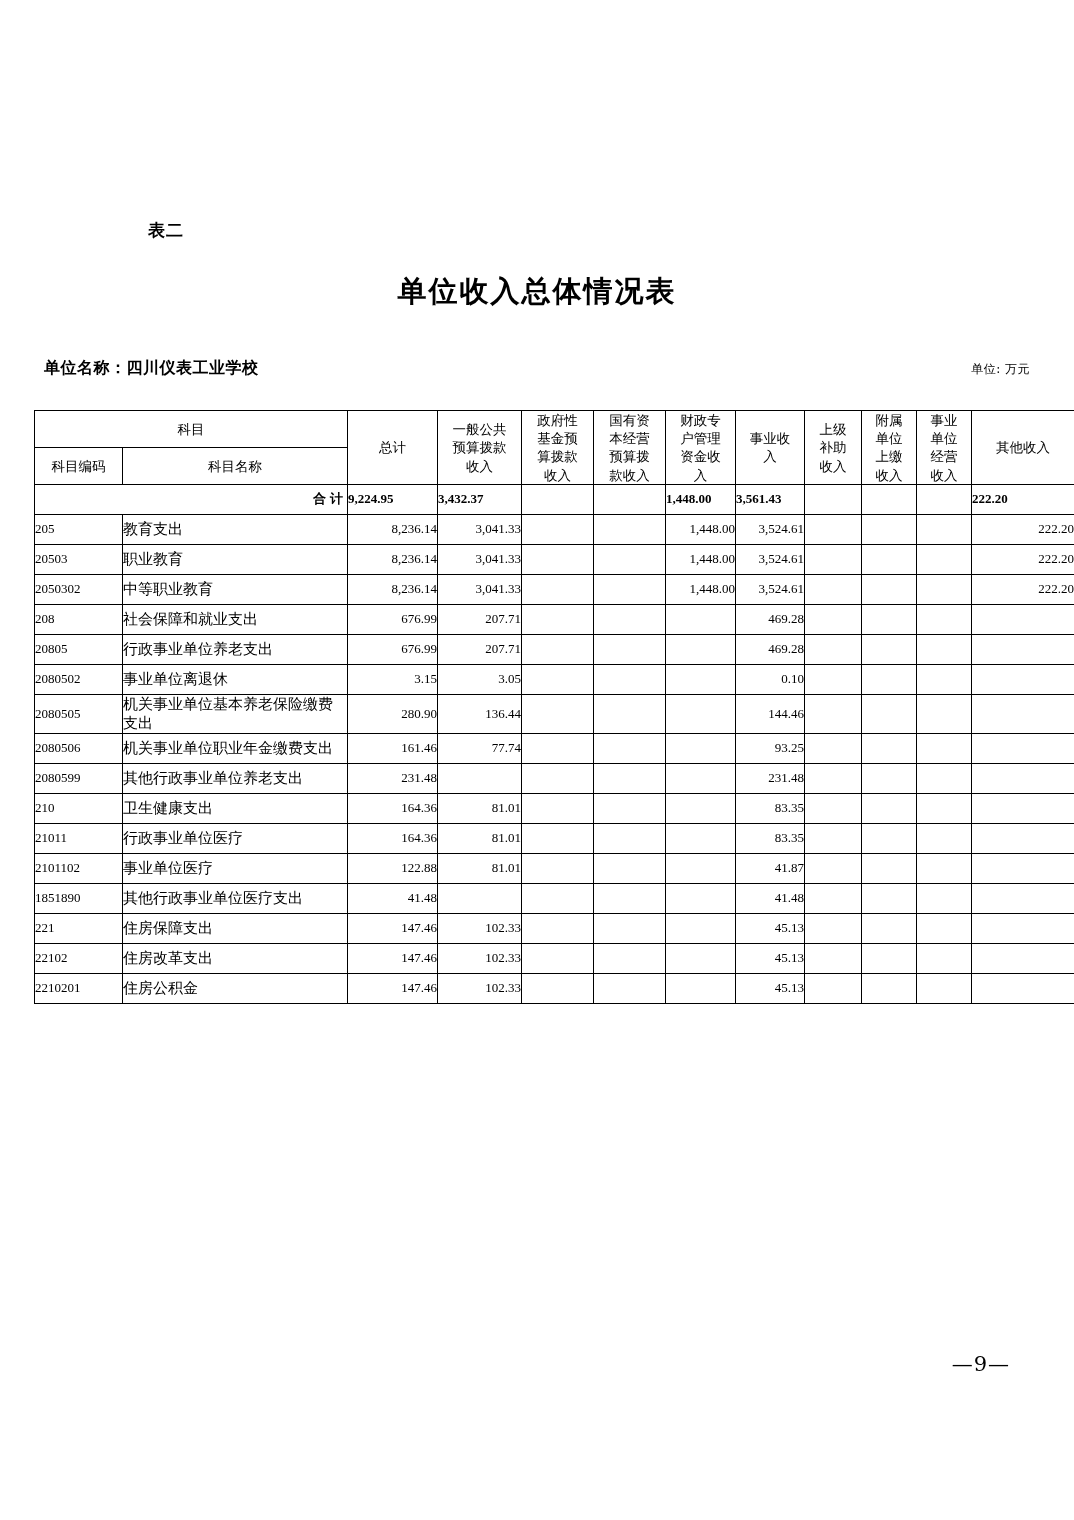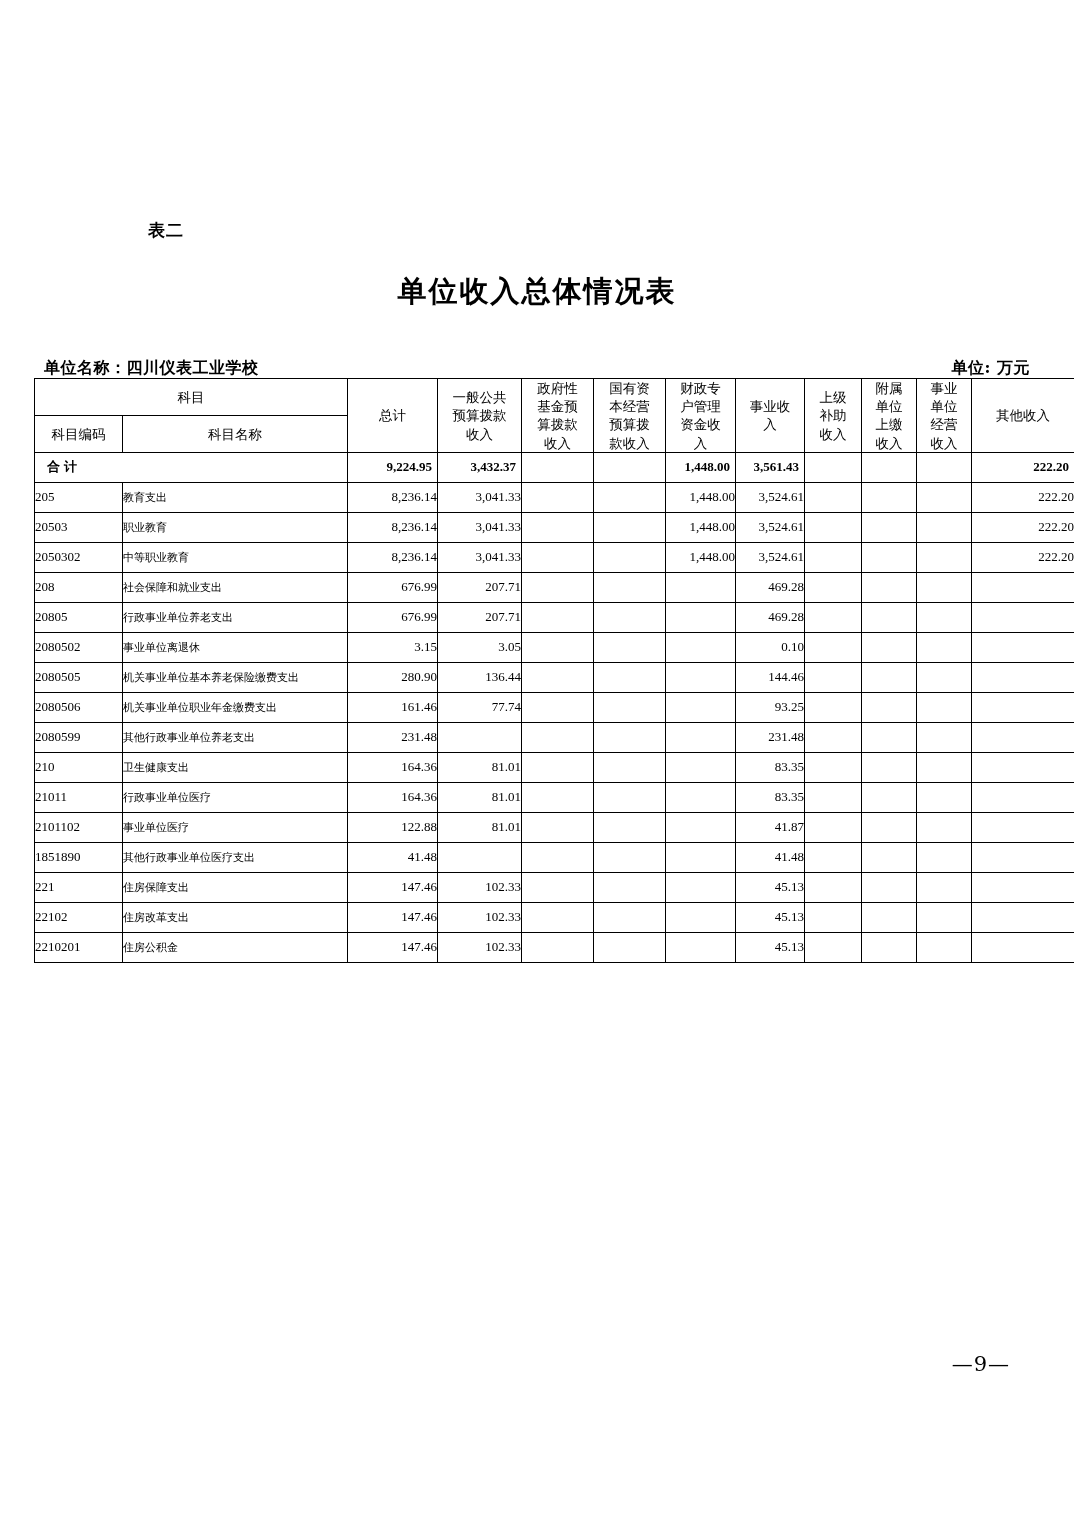--- a/index.html
+++ b/index.html
@@ -56,28 +56,28 @@
     font-weight: bold;
     font-size: 16px;
     letter-spacing: 0.5px;
     text-align: center;
   }
   .meta-left .unit-name {
     font-weight: bold;
   }
   .meta-right {
     font-family: "DejaVu Serif", "Liberation Serif", serif;
-    font-weight: bold;
-    font-size: 16px;
+    font-weight: normal;
+    font-size: 12px;
     letter-spacing: 0.5px;
   }
   table.budget {
     position: absolute;
     left: 34px;
-    top: 378px;
+    top: 410px;
     width: 1006px;
     border-collapse: collapse;
     table-layout: fixed;
     font-size: 12px;
   }
   table.budget td, table.budget th {
     border: 1px solid #000000;
     padding: 0;
     font-weight: normal;
     vertical-align: middle;
@@ -103,40 +103,40 @@
     padding-left: 14px;
     font-family: "Liberation Serif", "DejaVu Serif", serif;
     font-size: 13px;
     height: 29px;
     margin-top: 48px;
   }
   td.name {
     text-align: left;
     padding-left: 40px;
     font-family: "DejaVu Sans", "Liberation Sans", sans-serif;
-    font-size: 11px;
+    font-size: 15px;
     height: 29px;
   }
   td.num {
     text-align: right;
     padding-right: 9px;
     font-family: "Liberation Serif", "DejaVu Serif", serif;
     font-size: 13px;
     height: 29px;
   }
   .row-total td.merged-label {
-    text-align: left;
+    text-align: right;
     padding-left: 12px;
     font-family: Liberation Mono, monospace;
     font-weight: bold;
     font-size: 13px;
     letter-spacing: 4px;
   }
   .row-total td.num {
-    text-align: right;
+    text-align: left;
     padding-right: 5px;
     font-weight: bold;
     font-family: "Liberation Serif", "DejaVu Serif", serif;
     font-size: 13px;
   }
   .page-number {
     position: absolute;
     left: 0;
     top: 1352px;
     width: 1010px;

